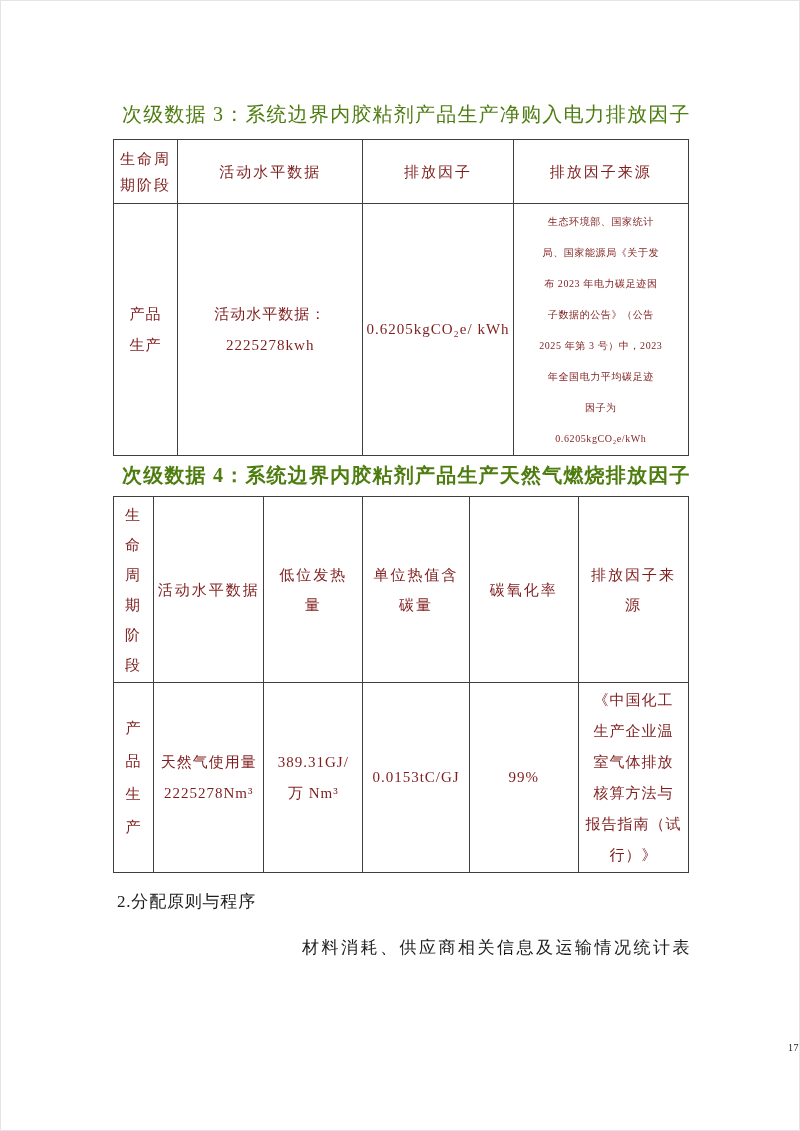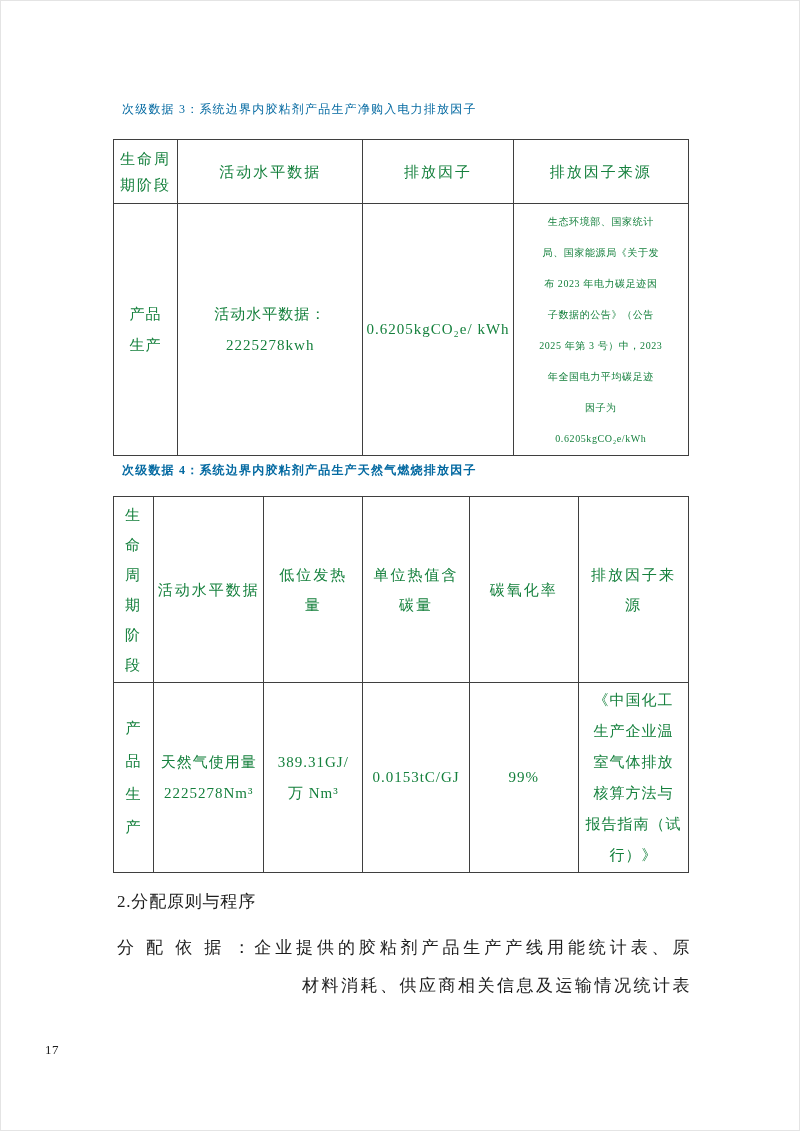--- a/index.html
+++ b/index.html
@@ -7,29 +7,29 @@
   body {
     width:800px; height:1131px; position:relative; overflow:hidden;
     font-family:"Liberation Serif","DejaVu Serif",serif;
     color:#1c1c1c;
   }
   .page {
     position:absolute; left:0; top:0; width:800px; height:1131px;
     background:#ffffff; border:1px solid #e4e4e4;
   }
   .caption {
-    position:absolute; font-size:12px; letter-spacing:1.2px; white-space:nowrap;
-    color:#0369a1;
+    position:absolute; font-size:20px; letter-spacing:1.2px; white-space:nowrap;
+    color:#4d7c0f;
   }
   .caption.c1 { left:121px; top:100px; }
   .caption.c2 { left:121px; top:461px;font-weight:bold; }
 
   table.tbl {
     position:absolute; border-collapse:collapse; table-layout:fixed;
-    font-size:15px; color:#15803d;
+    font-size:15px; color:#7f1d1d;
   }
   .tbl th, .tbl td {
     border:1px solid #3f3f3f; text-align:center; vertical-align:middle;
     font-weight:normal; padding:0; overflow:visible;
   }
   .tbl th { letter-spacing:2px; }
   .tbl td { letter-spacing:1px; }
   .line { white-space:nowrap; }
 
   .t1 { left:112px; top:138px; width:576px; }
@@ -53,22 +53,22 @@
   }
   .para {
     position:absolute; left:116px; top:928px; width:575px;
     font-size:17px; letter-spacing:2.5px;
   }
   .para .pline { line-height:38px; }
   .para .pline.spread { text-align:justify; text-align-last:justify; }
   .para .pline.rest { text-align:right; white-space:nowrap; }
 
   .page-number {
-    position:absolute; left:0; right:0; top:1041px; text-align:left;
-    font-size:13px; letter-spacing:0.5px;margin-left:44px;
+    position:absolute; left:0; right:0; top:1041px; text-align:right;
+    font-size:10px; letter-spacing:0.5px;margin-left:44px;
   }
 </style>
 </head>
 <body>
 
 <div class="page">
 
   <div class="caption c1">次级数据 3：系统边界内胶粘剂产品生产净购入电力排放因子</div>
 
   <table class="tbl t1">
@@ -189,19 +189,18 @@
           <div class="line">报告指南（试</div>
           <div class="line">行）》</div>
         </td>
       </tr>
     </tbody>
   </table>
 
   <div class="sec-heading">2.分配原则与程序</div>
 
   <div class="para">
-    <div class="pline spread">分 配 依 据 ：企业提供的胶粘剂产品生产产线用能统计表、原</div>
     <div class="pline rest">材料消耗、供应商相关信息及运输情况统计表</div>
   </div>
 
   <div class="page-number">17</div>
 
 </div>
 
 </body></html>

